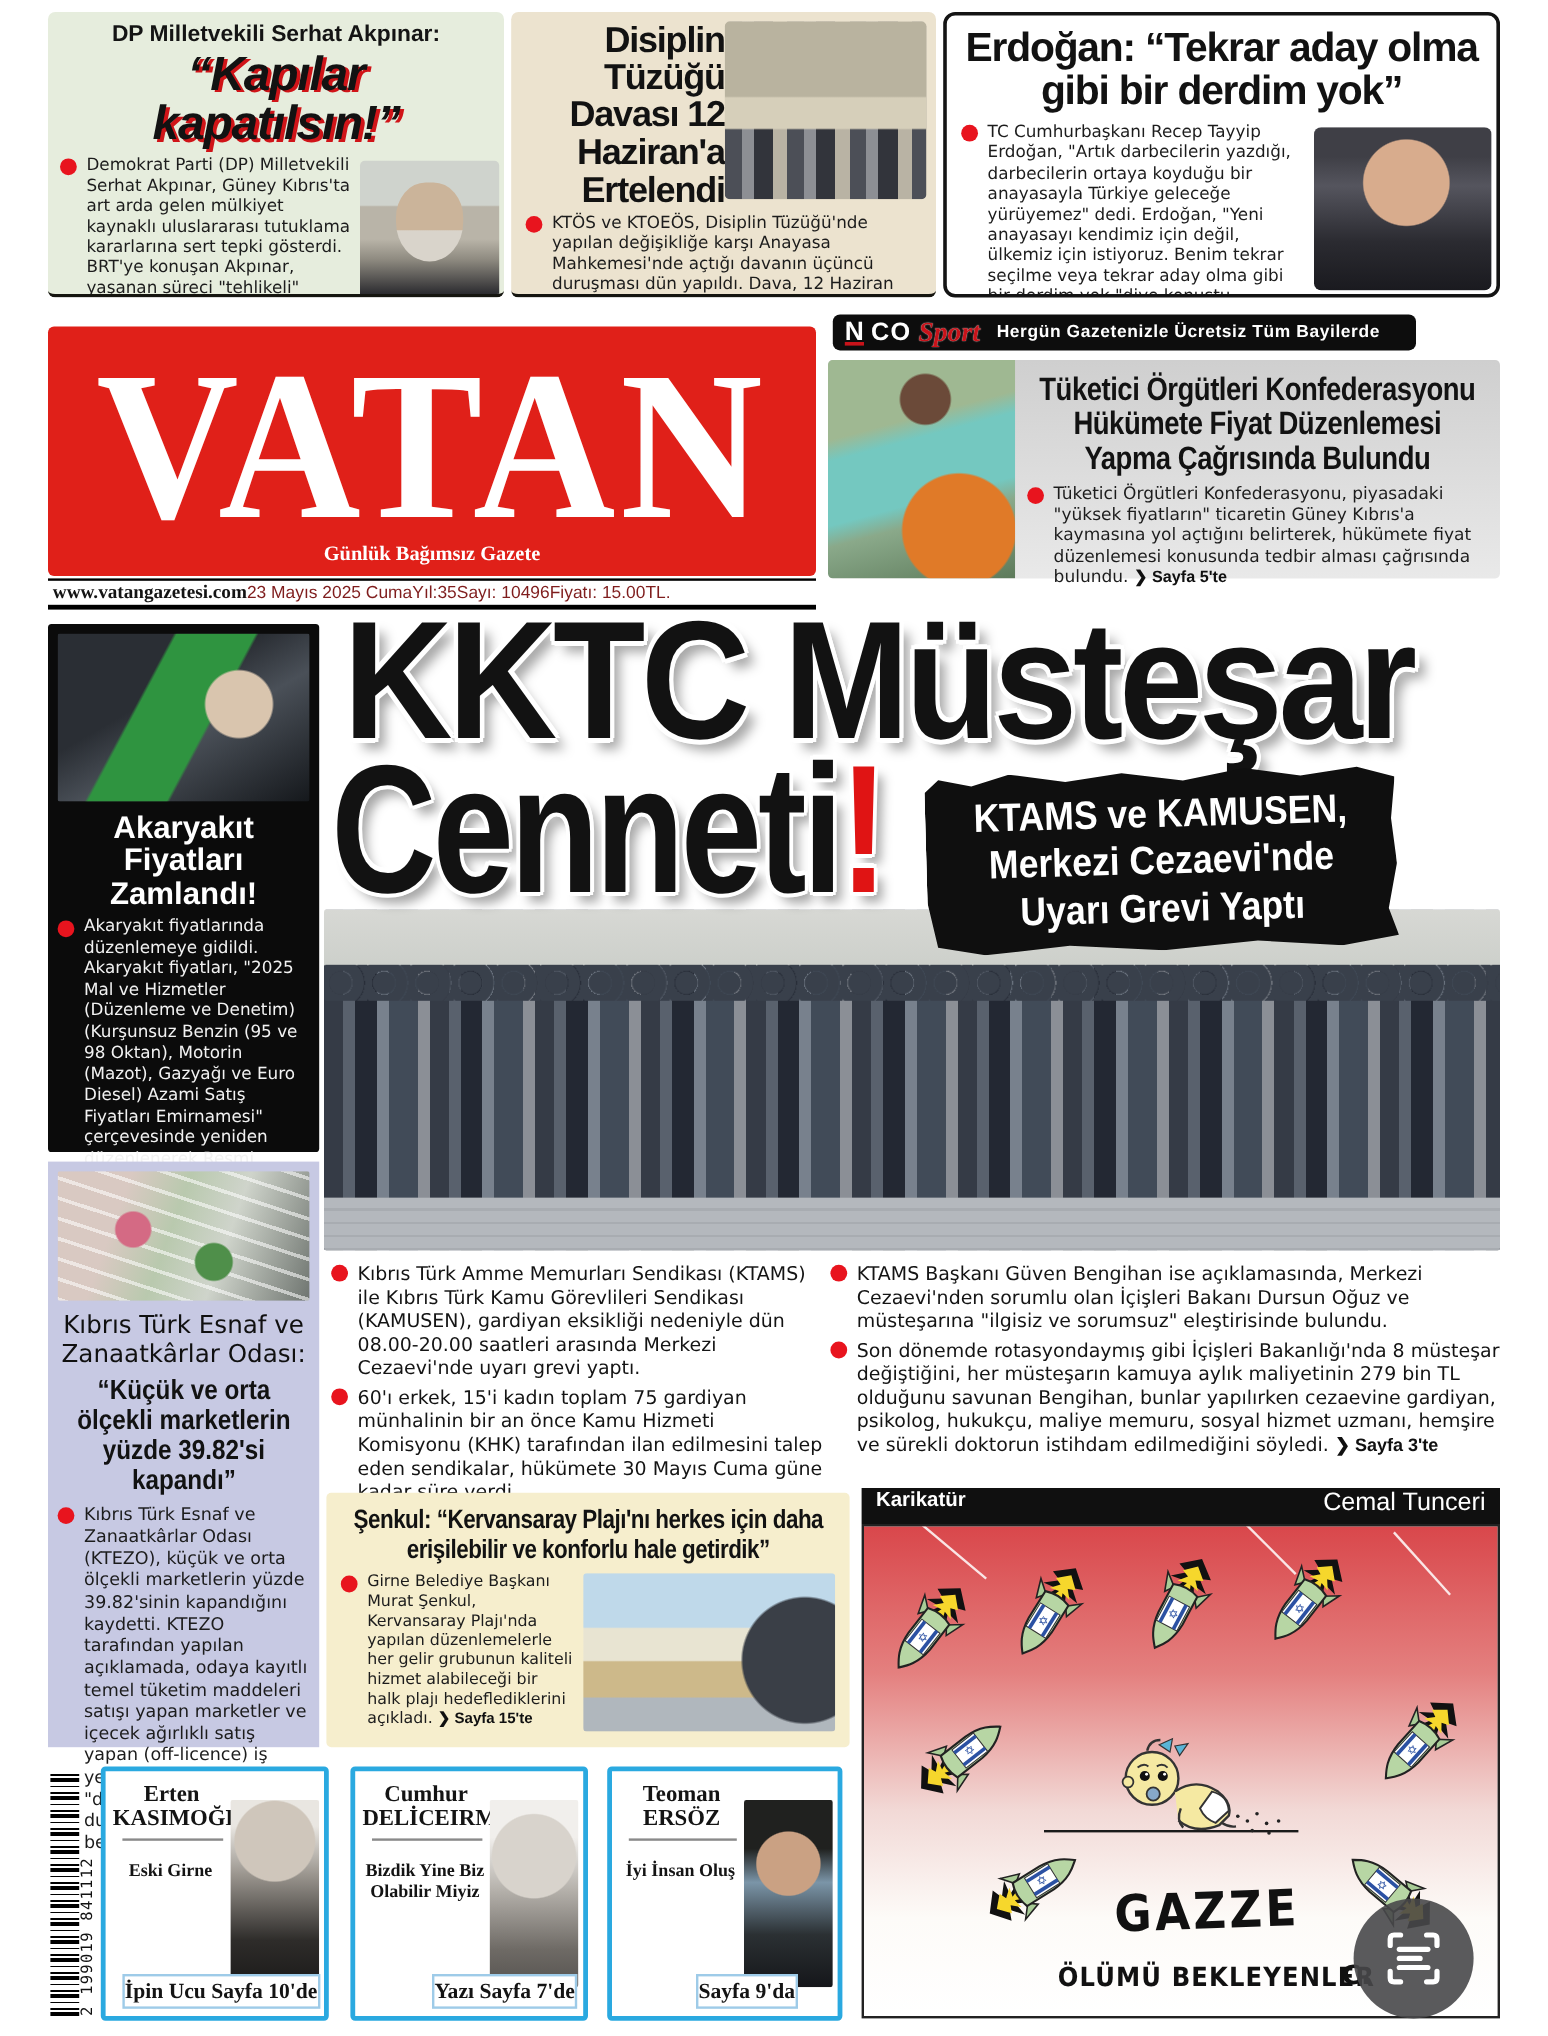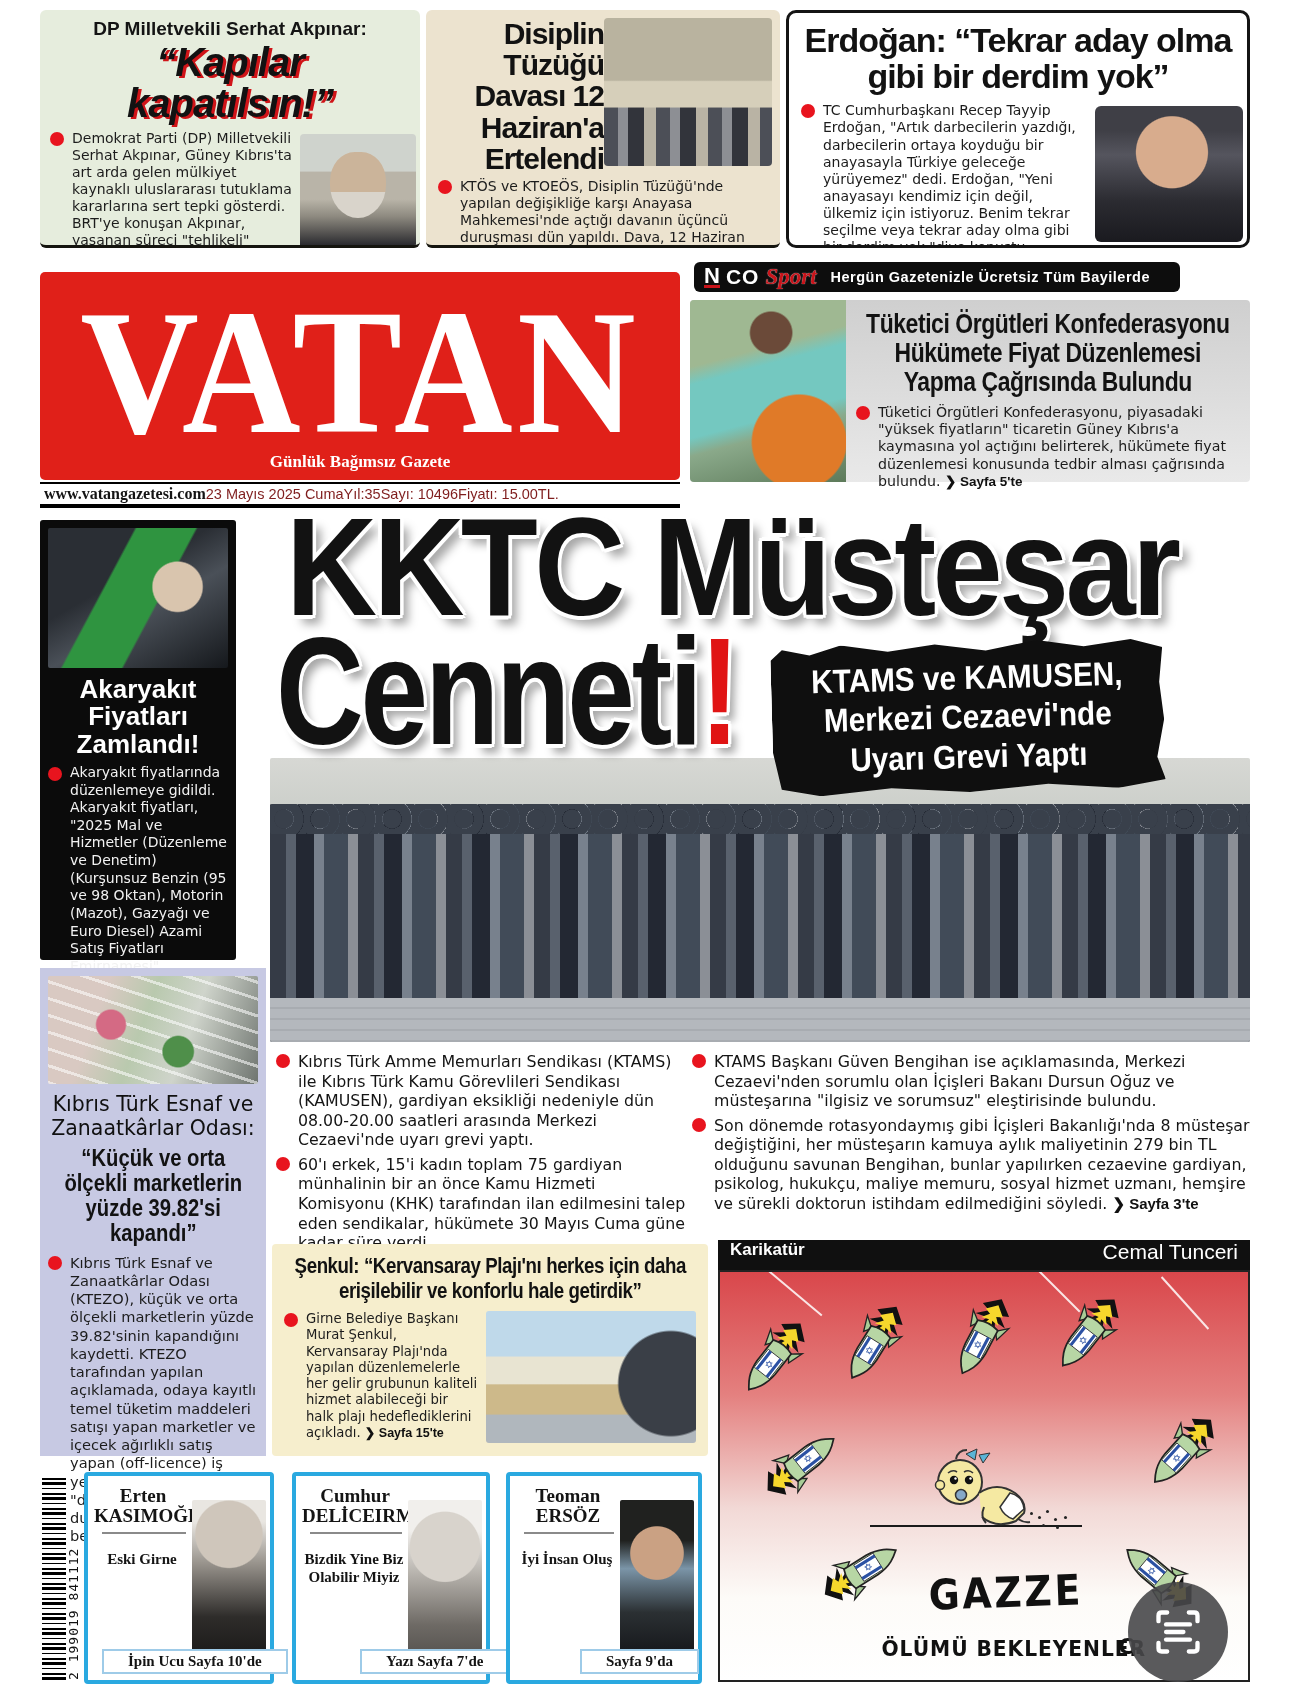--- a/index.html
+++ b/index.html
@@ -59,21 +59,21 @@
   .tuketici{left:690px;top:300px;width:560px;height:182px;border-radius:4px;
       background:linear-gradient(180deg,#cfcfcf,#e9e9e9);box-sizing:border-box;padding:10px 10px 8px 166px;}
   .ph-tuketici{position:absolute;left:0;top:0;width:156px;height:182px;border-radius:4px 0 0 4px;
       background:radial-gradient(circle at 70% 78%,#e07a28 0 26%,rgba(0,0,0,0) 27%),
         radial-gradient(circle at 52% 18%,#6b4a39 0 12%,rgba(0,0,0,0) 13%),
         linear-gradient(165deg,#9fb892 0 30%,#74c8c0 38% 62%,#8aa98a 70%,#5d7a5a);}
   .tuketici .head{font-size:27px;text-align:center;line-height:1.07;letter-spacing:-.5px;}
   .tuketici .body-txt{margin-top:7px;font-size:14.2px;}
 
   
-  .fuel{left:40px;top:520px;width:196px;height:440px;background:#0b0b0b;border-radius:3px;box-sizing:border-box;padding:8px;}
+  .fuel{left:40px;top:520px;width:226px;height:440px;background:#0b0b0b;border-radius:3px;box-sizing:border-box;padding:8px;}
   .ph-fuel{width:100%;height:140px;border-radius:2px;
       background:radial-gradient(circle at 72% 42%,#d9c5ae 0 16%,rgba(0,0,0,0) 17%),
         linear-gradient(118deg,rgba(0,0,0,0) 34%,#2f9440 35% 58%,rgba(0,0,0,0) 59%),
         linear-gradient(150deg,#2a2e34 0 38%,#4a5058 58%,#15181c);}
   .fuel .head{color:#fff;font-size:26px;text-align:center;margin:8px 0 6px;line-height:1.05;}
   .fuel .body-txt{color:#f2f2f2;font-size:14px;line-height:1.26;}
   .fuel .dot{top:3px;}
 
   
   .h1line{left:276px;top:496px;width:1000px;z-index:5;}
@@ -150,21 +150,21 @@
   .barcode-num{left:66px;top:1478px;height:202px;writing-mode:vertical-rl;transform:rotate(180deg);
       font:13px "DejaVu Sans Mono",monospace;color:#111;letter-spacing:1px;}
   .colcard{top:1472px;height:212px;background:#fff;border:4px solid #2aa9e0;border-radius:4px;box-sizing:border-box;}
   .cc1{left:84px;width:190px;} .cc2{left:292px;width:198px;} .cc3{left:506px;width:196px;}
   .colcard .nm{font-family:"Liberation Serif",serif;font-weight:bold;font-size:19px;text-align:center;
       margin:10px 78px 0 6px;line-height:1.05;}
   .colcard .rule{height:2px;background:#8a8a8a;margin:6px 84px 8px 14px;}
   .colcard .ttl{font-family:"Liberation Serif",serif;font-weight:bold;font-size:15px;text-align:center;
       margin:16px 80px 0 6px;line-height:1.2;}
   .colcard .refbox{position:absolute;bottom:6px;left:14px;background:#fff;border:2px solid #9ecbe8;
-      padding:2px 24px;font-family:"Liberation Serif",serif;font-weight:bold;font-size:15px;white-space:nowrap;}
+      padding:2px 0;font-family:"Liberation Serif",serif;font-weight:bold;font-size:18px;white-space:nowrap;}
   .colcard .port{position:absolute;right:4px;top:24px;width:74px;height:156px;border-radius:2px;}
   .port-g1{background:radial-gradient(circle at 50% 22%,#cfc6bb 0 26%,rgba(0,0,0,0) 27%),linear-gradient(180deg,#e9e6e1 0 14%,#9a958e 40%,#2e2c2a 75%,#1b1a19);}
   .port-g2{background:radial-gradient(circle at 50% 30%,#d8d3cc 0 30%,rgba(0,0,0,0) 31%),linear-gradient(180deg,#f1efec 0 20%,#b5b1ab 48%,#6e6a65 80%,#565350);}
   .port-g3{background:radial-gradient(circle at 50% 34%,#caa183 0 24%,rgba(0,0,0,0) 25%),linear-gradient(180deg,#20211f 0 26%,#7b95a8 44%,#2b3033 72%,#15161a);}
 
   .fab{left:1128px;top:1582px;width:100px;height:100px;border-radius:50%;background:rgba(72,72,74,.9);
       display:flex;align-items:center;justify-content:center;z-index:20;}
 </style>
 </head>
 <body>

